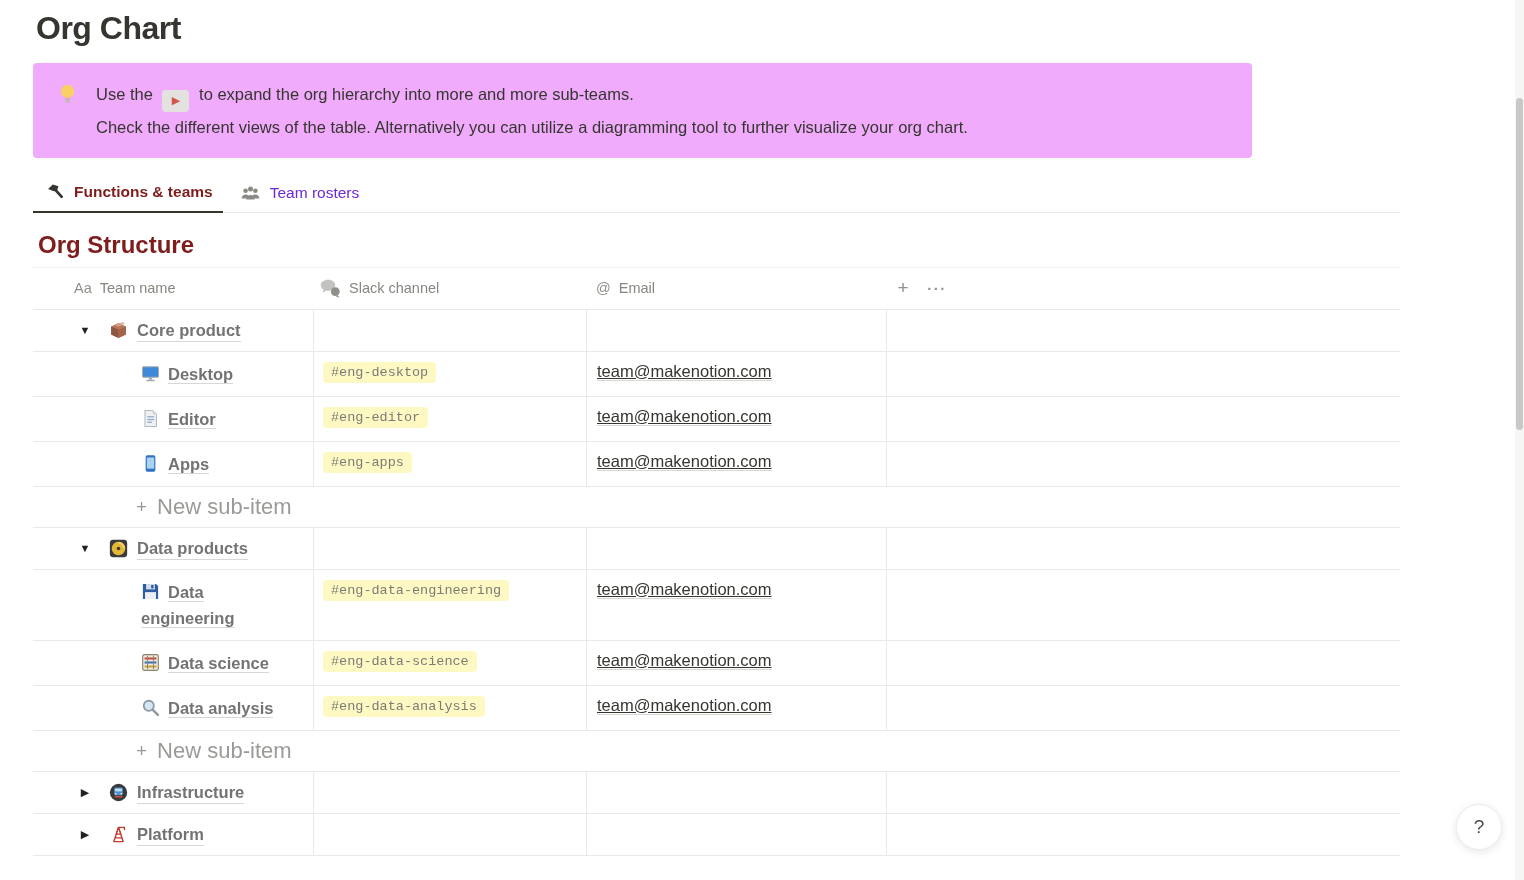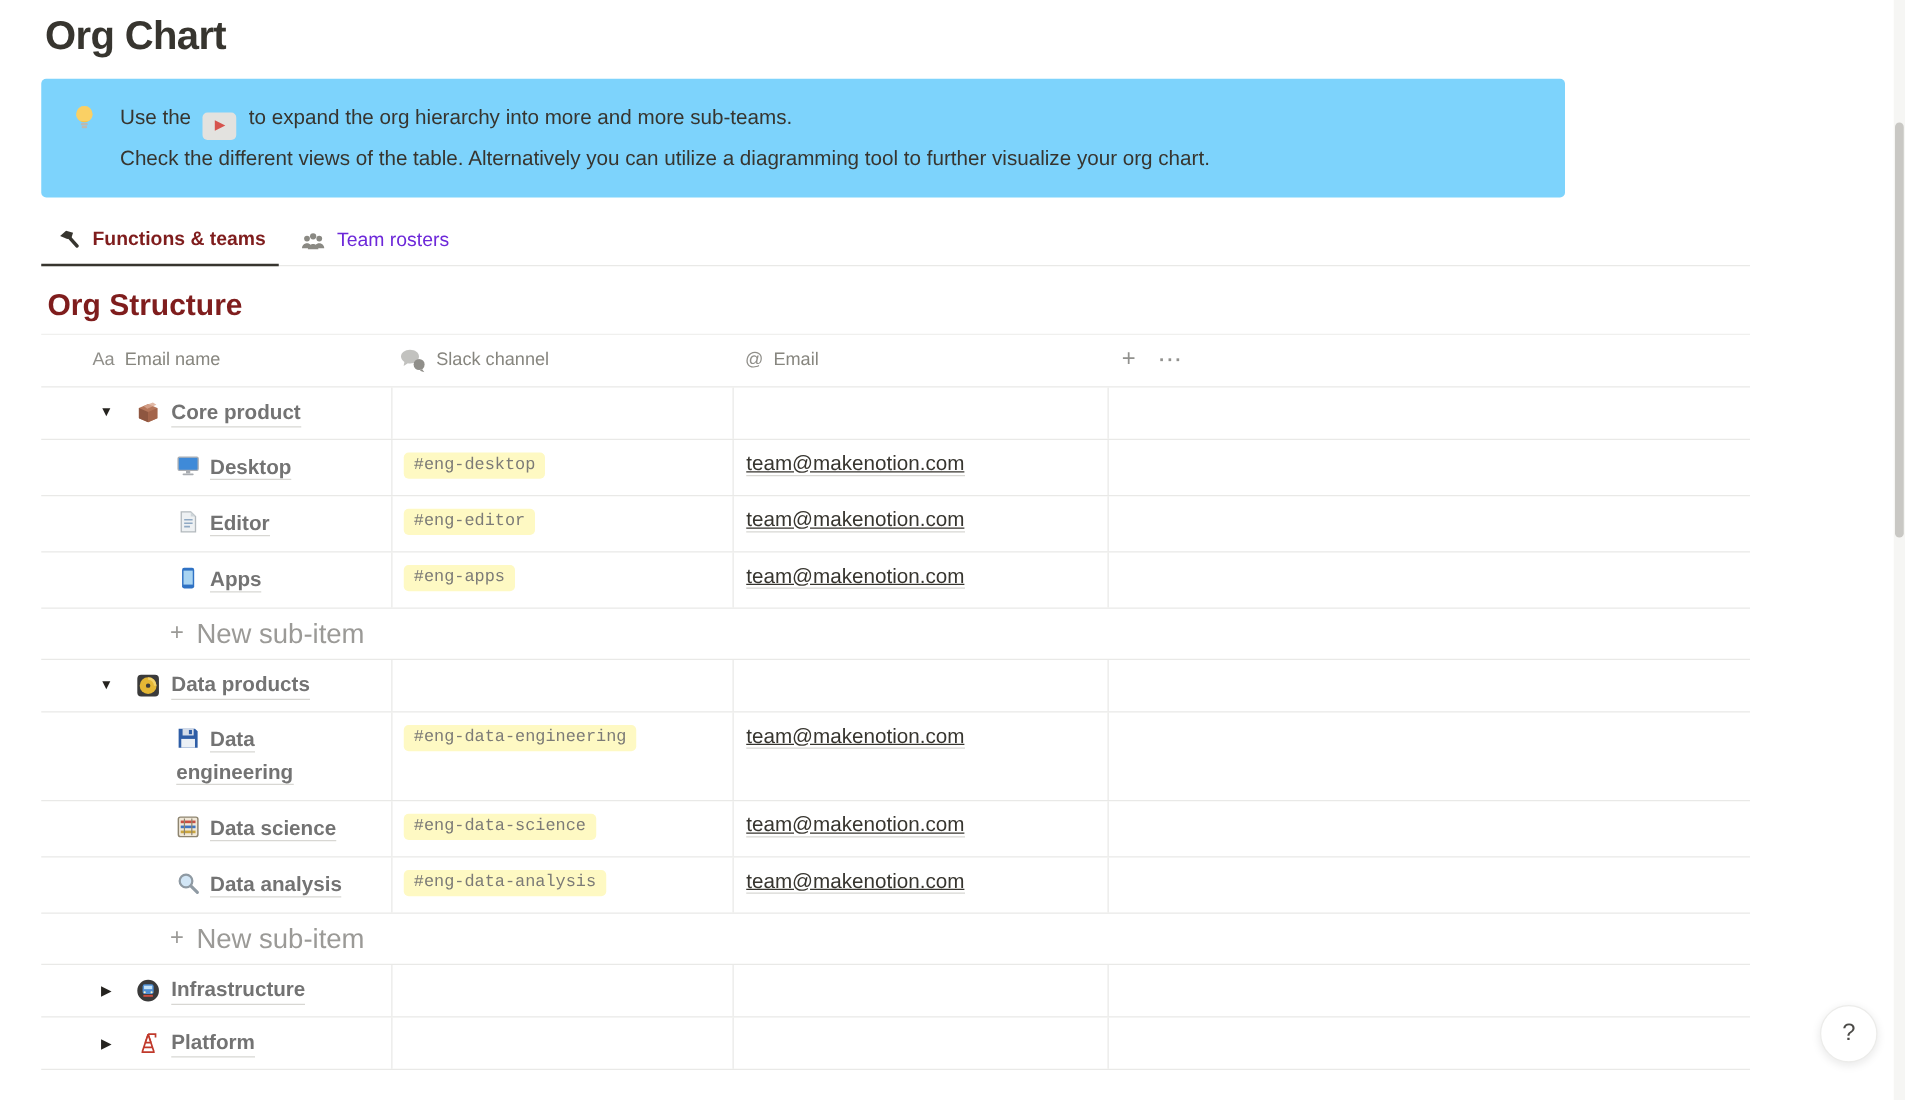--- a/index.html
+++ b/index.html
@@ -4,21 +4,21 @@
 <style>
   html,body{margin:0;padding:0;}
   body{
     width:1524px;height:880px;background:#ffffff;color:#37352f;
     font-family:"Liberation Sans", sans-serif;overflow:hidden;position:relative;
   }
   .content{padding-left:33px;}
   
   .page-title{margin:10px 4px 0 3px;font-size:32px;font-weight:700;letter-spacing:-0.5px;color:#37352f;}
   
-  .callout{box-sizing:border-box;width:1219px;margin-top:16px;background:#7dd3fc;border-radius:4px;
+  .callout{box-sizing:border-box;width:1219px;margin-top:16px;background:#f0abfc;border-radius:4px;
     padding:16px 16px 16px 24px;display:flex;gap:18px;font-size:16.5px;line-height:30px;color:#37352f;}
   .callout-icon{flex:0 0 auto;margin-top:4px;}
   .toggle-chip{display:inline-flex;align-items:center;justify-content:center;width:27px;height:22px;
     background:#e3e2df;border-radius:4px;vertical-align:-4px;margin:0 5px;color:#d6534d;font-size:11px;line-height:1;}
   
   .tabs{width:1367px;margin-top:18px;border-bottom:1px solid #e9e9e7;display:flex;align-items:flex-end;}
   .tab{display:flex;align-items:center;gap:9px;font-size:15.5px;padding:7px 10px 9px 13px;cursor:pointer;position:relative;}
   .tab.active{font-weight:700;color:#7f1d1d;border-bottom:2px solid #37352f;margin-bottom:-1px;}
   .tab.inactive{color:#6d28d9;margin-left:4px;justify-content:space-between;}
   
@@ -113,21 +113,21 @@
       <span>Team rosters</span>
     </div>
   </div>
 
   <h2 class="section-title">Org Structure</h2>
 
   <div class="db-table">
     <div class="t-header">
       <div class="hc hc1">
         <span class="hc-icn">Aa</span>
-        <span>Email name</span>
+        <span>Team name</span>
       </div>
       <div class="hc hc2">
         <span class="hc-icn">
             <svg width="21" height="19" viewBox="0 0 21 19" fill="#908f8a">
               <path d="M8 .8C4 .8.8 3.2.8 6.2c0 1.8 1.1 3.3 2.7 4.3l-.6 3.2 3.4-2.1c.5.1 1.1.2 1.7.2 4 0 7.2-2.4 7.2-5.6S12 .8 8 .8z" opacity=".55"></path>
               <circle cx="15.3" cy="12.6" r="4.4"></circle>
               <path d="M17.6 16.1l1.9 2.6-3.6-1.1z"></path>
             </svg>
           </span>
         <span>Slack channel</span>

